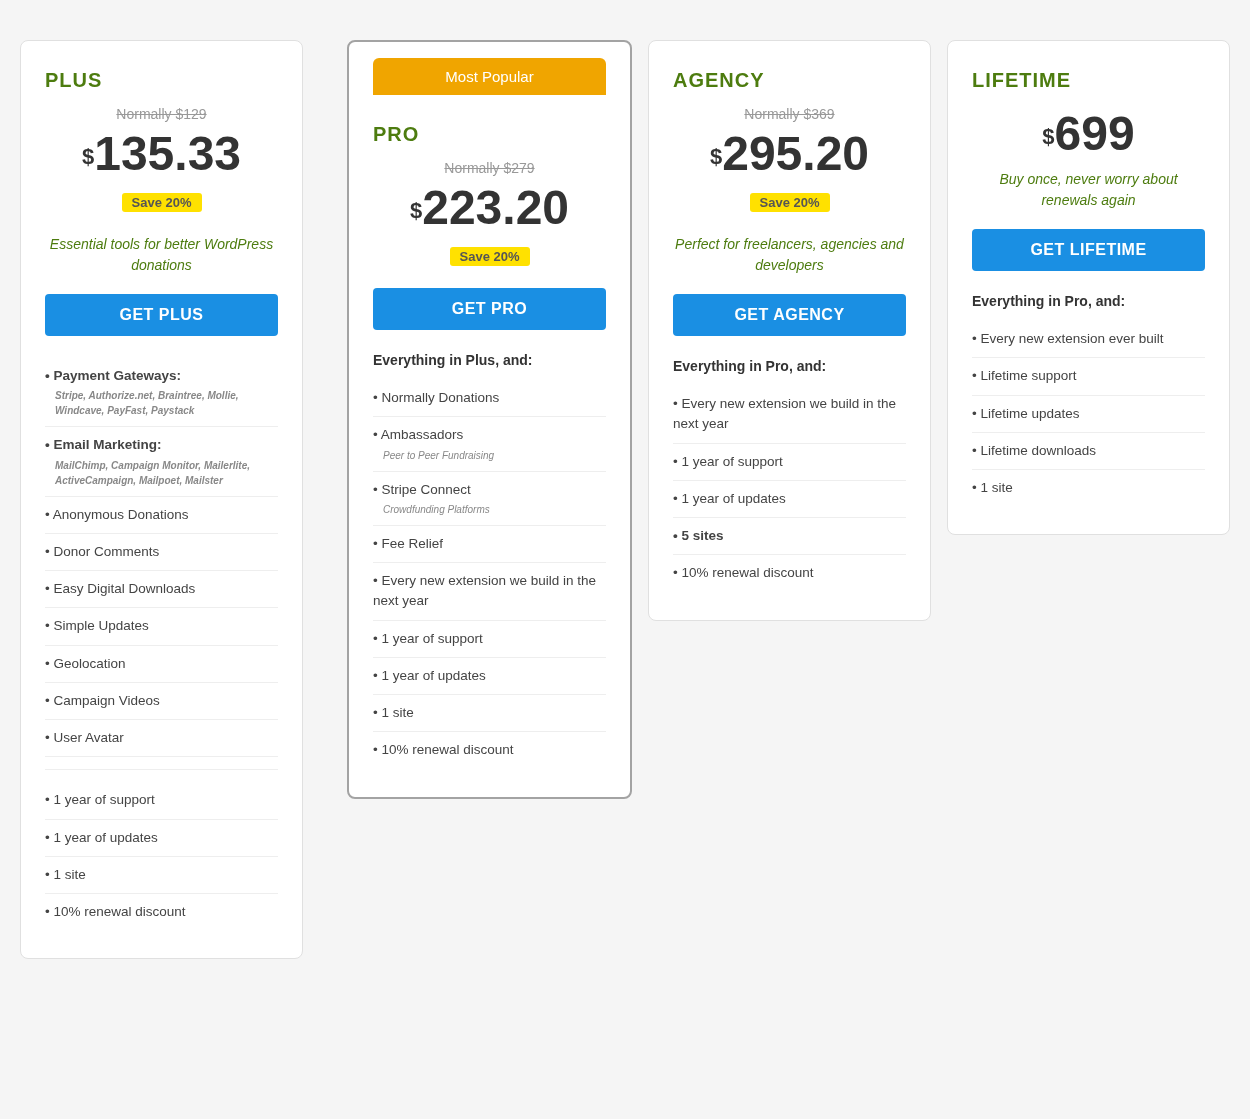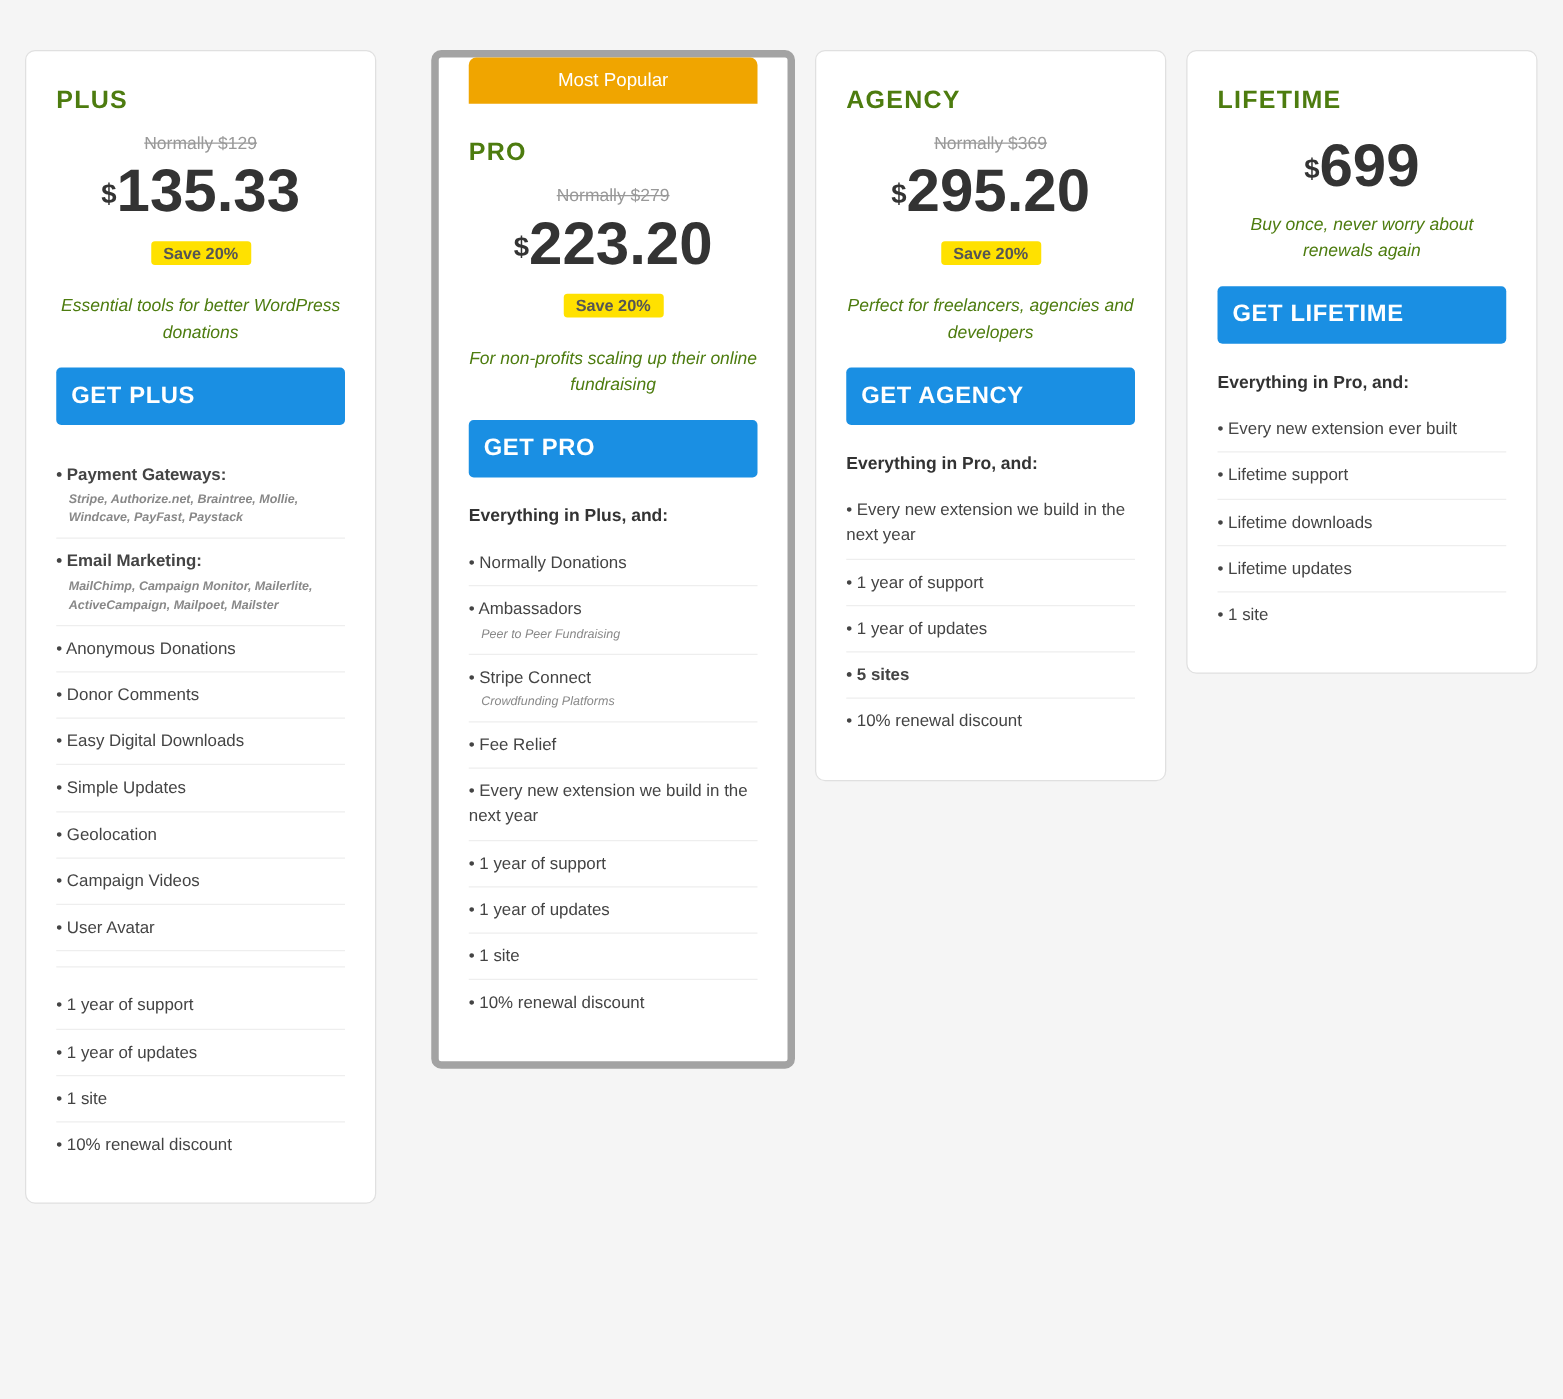--- a/index.html
+++ b/index.html
@@ -18,23 +18,23 @@
     }
     .plan-card {
       background: #fff;
       border: 1px solid #e0e0e0;
       border-radius: 8px;
       flex: 1;
       padding: 28px 24px;
       position: relative;
     }
     .plan-card.popular {
-      border: 6px solid #a3a3a3;
+      border: 2px solid #a3a3a3;
       border-radius: 8px;
-      padding-top: 0;
+      padding-top: 16px;
       overflow: visible;
       margin-left: 28px;
     }
     .popular-badge {
       background: #f0a500;
       color: #fff;
       text-align: center;
       font-size: 15px;
       font-weight: 500;
       padding: 10px;
@@ -94,25 +94,25 @@
       line-height: 1.5;
     }
     .get-btn {
       display: block;
       width: 100%;
       background: #1a8fe3;
       color: #fff;
       border: none;
       border-radius: 4px;
       padding: 12px;
-      font-size: 19px;
+      font-size: 16px;
       font-weight: 700;
       letter-spacing: 0.5px;
       cursor: pointer;
-      text-align: left;
+      text-align: center;
       margin-bottom: 22px;
     }
     .section-title {
       font-size: 14px;
       font-weight: 700;
       color: #333;
       margin-bottom: 12px;
     }
     .feature-item {
       font-size: 13.5px;
@@ -162,21 +162,20 @@
       <div class="feature-item">• 10% renewal discount</div>
     </div>
     <div class="plan-card popular">
       <div class="popular-badge">Most Popular</div>
       <div class="plan-name">PRO</div>
       <div class="original-price">Normally $279</div>
       <div class="price-row">
     <span class="price-dollar">$</span><span class="price-amount">223.20</span>
   </div>
       <div class="save-center"><span class="save-badge">Save 20%</span></div>
-      <div class="plan-desc">For non-profits scaling up their online fundraising</div>
       <button class="get-btn">GET PRO</button>
       <div class="section-title">Everything in Plus, and:</div>
       <div class="feature-item">• Normally Donations</div>
       <div class="feature-item">• Ambassadors<span class="sub-text">Peer to Peer Fundraising</span></div>
       <div class="feature-item">• Stripe Connect<span class="sub-text">Crowdfunding Platforms</span></div>
       <div class="feature-item">• Fee Relief</div>
       <div class="feature-item">• Every new extension we build in the next year</div>
       <div class="feature-item">• 1 year of support</div>
       <div class="feature-item">• 1 year of updates</div>
       <div class="feature-item">• 1 site</div>
@@ -201,17 +200,17 @@
     <div class="plan-card">
       <div class="plan-name">LIFETIME</div>
       <div class="price-row">
     <span class="price-dollar">$</span><span class="price-amount">699</span>
   </div>
       <div class="plan-desc">Buy once, never worry about renewals again</div>
       <button class="get-btn">GET LIFETIME</button>
       <div class="section-title">Everything in Pro, and:</div>
       <div class="feature-item">• Every new extension ever built</div>
       <div class="feature-item">• Lifetime support</div>
+      <div class="feature-item">• Lifetime updates</div>
       <div class="feature-item">• Lifetime downloads</div>
-      <div class="feature-item">• Lifetime updates</div>
       <div class="feature-item">• 1 site</div>
     </div>
   </div>
 
 </body></html>

